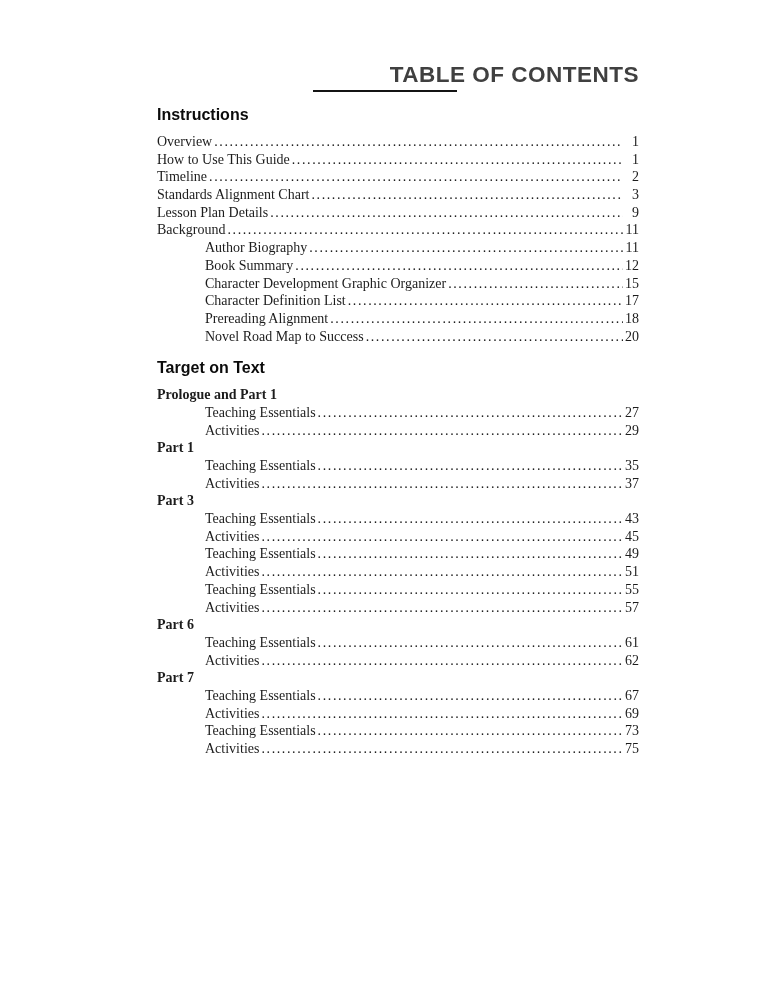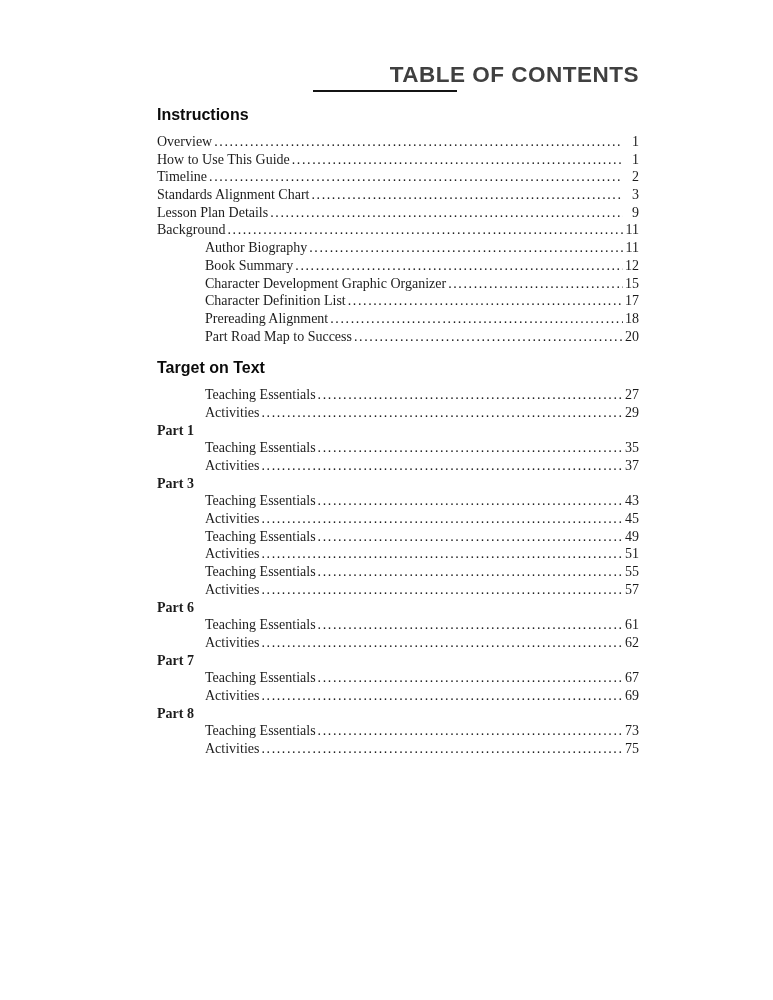--- a/index.html
+++ b/index.html
@@ -129,25 +129,28 @@
           <span class="label">Character Definition List</span>
           <span class="dots"></span>
           <span class="page-num">17</span>
         </div>
         <div class="row level1">
           <span class="label">Prereading Alignment</span>
           <span class="dots"></span>
           <span class="page-num">18</span>
         </div>
         <div class="row level1">
-          <span class="label">Part Road Map to Success</span>
+          <span class="label">Novel Road Map to Success</span>
           <span class="dots"></span>
           <span class="page-num">20</span>
         </div>
         <h2 class="section-heading">Target on Text</h2>
+        <div class="row bold">
+          <span class="label">Prologue and Part 1</span>
+        </div>
         <div class="row level1">
           <span class="label">Teaching Essentials</span>
           <span class="dots"></span>
           <span class="page-num">27</span>
         </div>
         <div class="row level1">
           <span class="label">Activities</span>
           <span class="dots"></span>
           <span class="page-num">29</span>
         </div>
@@ -215,23 +218,20 @@
         </div>
         <div class="row level1">
           <span class="label">Teaching Essentials</span>
           <span class="dots"></span>
           <span class="page-num">67</span>
         </div>
         <div class="row level1">
           <span class="label">Activities</span>
           <span class="dots"></span>
           <span class="page-num">69</span>
-        </div>
-        <div class="row bold">
-          <span class="label">Part 8</span>
         </div>
         <div class="row level1">
           <span class="label">Teaching Essentials</span>
           <span class="dots"></span>
           <span class="page-num">73</span>
         </div>
         <div class="row level1">
           <span class="label">Activities</span>
           <span class="dots"></span>
           <span class="page-num">75</span>

